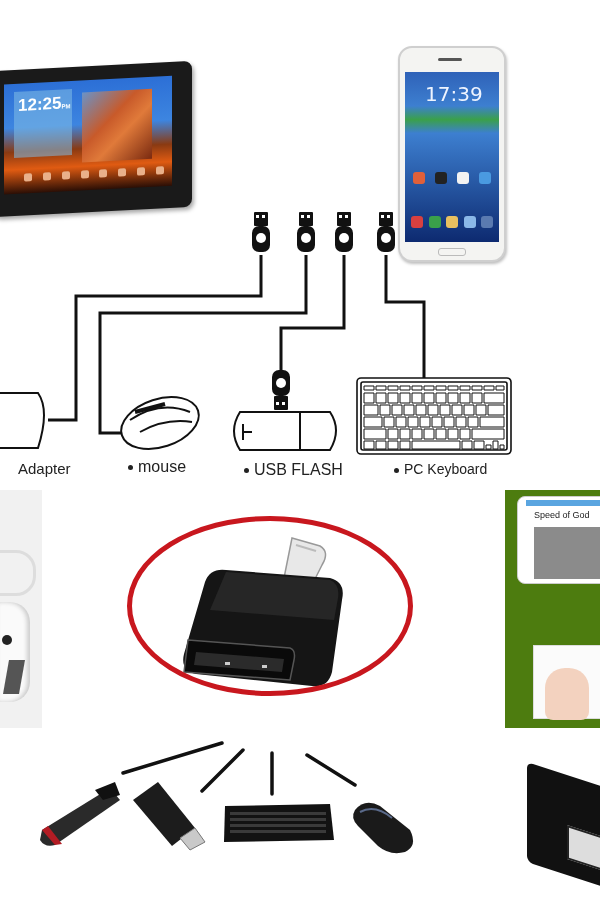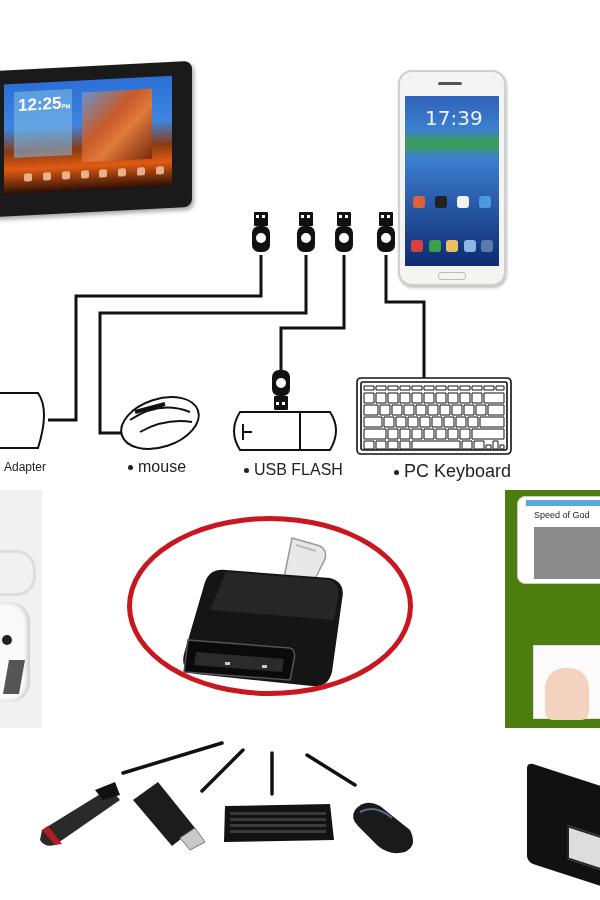--- a/index.html
+++ b/index.html
@@ -11,21 +11,21 @@
   
   .tablet{left:-8px;top:66px;width:200px;height:146px;background:#1a1a1a;border-radius:8px;transform:skewY(-3deg);box-shadow:2px 3px 4px rgba(0,0,0,.35);}
   .tablet-screen{position:absolute;left:12px;top:14px;width:168px;height:110px;background:linear-gradient(180deg,#2c6fd6 0%,#3d85e0 40%,#8a3a12 62%,#e05b12 78%,#2a0e05 100%);overflow:hidden;}
   .tablet-clock{position:absolute;left:14px;top:12px;font-size:17px;color:#fff;font-weight:bold;}
   .tablet-clock small{font-size:6px;}
   .tablet-widget{position:absolute;left:10px;top:8px;width:58px;height:66px;background:rgba(130,190,230,.55);}
   .tablet-photo{position:absolute;left:78px;top:12px;width:70px;height:70px;background:linear-gradient(135deg,#6a93c8 0%,#c85a2a 40%,#e07a3a 60%,#7a2a10 100%);}
   .tablet-dock{position:absolute;left:20px;top:90px;width:140px;height:8px;display:flex;justify-content:space-between;}
   .tablet-dock span{width:8px;height:8px;background:#e9b08a;border-radius:2px;}
   
-  .phone{left:398px;top:46px;width:104px;height:212px;background:#f4f4f2;border:2px solid #cfcfcf;border-radius:14px;box-shadow:1px 2px 3px rgba(0,0,0,.25);margin-top:24px;}
+  .phone{left:398px;top:46px;width:104px;height:212px;background:#f4f4f2;border:2px solid #cfcfcf;border-radius:14px;box-shadow:1px 2px 3px rgba(0,0,0,.25);}
   .phone-screen{position:absolute;left:5px;top:24px;width:94px;height:170px;background:linear-gradient(180deg,#2f62b8 0%,#3d7fd0 20%,#3aa04a 28%,#3d7fd0 36%,#0d2a70 100%);}
   .phone-clock{position:absolute;left:20px;top:10px;font-size:20px;color:#eef4ff;font-family:"DejaVu Sans",sans-serif;}
   .phone-icons{position:absolute;left:8px;top:100px;width:78px;display:flex;justify-content:space-between;}
   .phone-icons span{width:12px;height:12px;border-radius:3px;}
   .phone-dock{position:absolute;left:6px;top:144px;width:82px;display:flex;justify-content:space-between;}
   .phone-dock span{width:12px;height:12px;border-radius:3px;}
   .phone-home{position:absolute;left:38px;top:200px;width:26px;height:6px;border:1px solid #bbb;border-radius:3px;}
   .phone-speaker{position:absolute;left:38px;top:10px;width:24px;height:3px;background:#555;border-radius:2px;}
   
   .oval{left:127px;top:516px;width:286px;height:180px;border:5px solid #c8171e;border-radius:50%;box-sizing:border-box;}
@@ -159,24 +159,24 @@
     <path d="M364,405 h14 v10 h-14z M380,405 h10 v10 h-10z M392,405 h10 v10 h-10z M404,405 h10 v10 h-10z M416,405 h10 v10 h-10z M428,405 h10 v10 h-10z M440,405 h10 v10 h-10z M452,405 h10 v10 h-10z M464,405 h10 v10 h-10z M476,405 h10 v10 h-10z M488,405 h16 v10 h-16z"></path>
 
     <path d="M364,417 h18 v10 h-18z M384,417 h10 v10 h-10z M396,417 h10 v10 h-10z M408,417 h10 v10 h-10z M420,417 h10 v10 h-10z M432,417 h10 v10 h-10z M444,417 h10 v10 h-10z M456,417 h10 v10 h-10z M468,417 h10 v10 h-10z M480,417 h24 v10 h-24z"></path>
 
     <path d="M364,429 h22 v10 h-22z M388,429 h10 v10 h-10z M400,429 h10 v10 h-10z M412,429 h10 v10 h-10z M424,429 h10 v10 h-10z M436,429 h10 v10 h-10z M448,429 h10 v10 h-10z M460,429 h10 v10 h-10z M472,429 h32 v10 h-32z"></path>
 
     <path d="M364,441 h10 v8 h-10z M376,441 h10 v8 h-10z M388,441 h10 v8 h-10z M400,441 h10 v8 h-10z M412,441 h48 v8 h-48z M462,441 h10 v8 h-10z M474,441 h10 v8 h-10z M486,445 h5 v4 h-5z M493,441 h5 v8 h-5z M500,445 h4 v4 h-4z"></path>
   </g>
 </svg>
 
-<div class="lbl" style="left:4px;top:460px;font-size:12px;"><span>Adapter</span></div>
+<div class="lbl" style="left:18px;top:460px;font-size:15px;"><span>Adapter</span></div>
 <div class="lbl" style="left:128px;top:458px;font-size:16px;text-align:right;"><span class="dot"></span><span>mouse</span></div>
 <div class="lbl" style="left:244px;top:461px;font-size:16px;"><span class="dot"></span><span>USB FLASH</span></div>
-<div class="lbl" style="left:394px;top:461px;font-size:18px;"><span class="dot"></span><span>PC Keyboard</span></div>
+<div class="lbl" style="left:394px;top:461px;font-size:14px;"><span class="dot"></span><span>PC Keyboard</span></div>
 
 <div class="abs panel-left">
   <div style="position:absolute;left:-20px;top:60px;width:50px;height:40px;border:3px solid #ddd;border-radius:20px;"></div>
   <div style="position:absolute;left:0;top:112px;width:30px;height:100px;background:#fafafa;border-radius:0 20px 20px 0;box-shadow:inset -3px 0 4px #ccc;"></div>
   <div style="position:absolute;left:2px;top:145px;width:10px;height:10px;background:#222;border-radius:50%;"></div>
   <div style="position:absolute;left:6px;top:170px;width:16px;height:34px;background:#555;transform:skewX(-10deg);"></div>
 </div>
 
 <div class="abs panel-right">
   <div class="right-phone">

